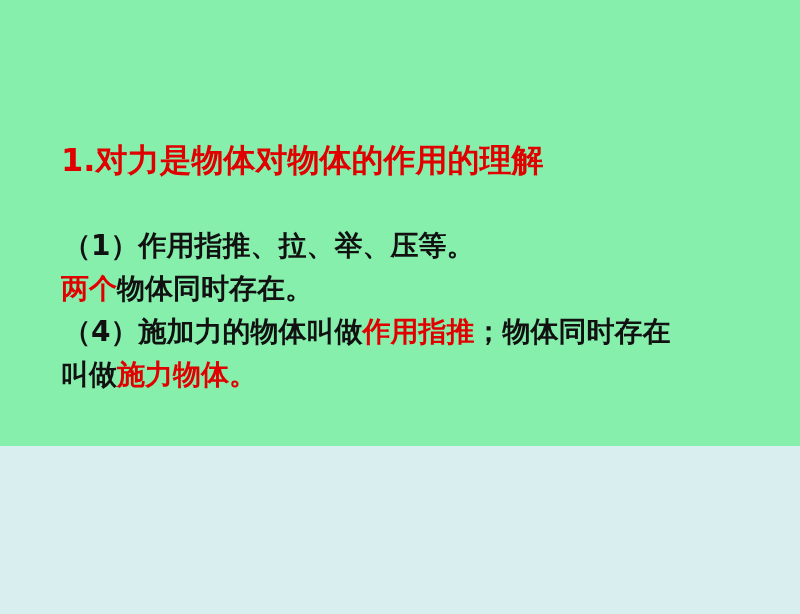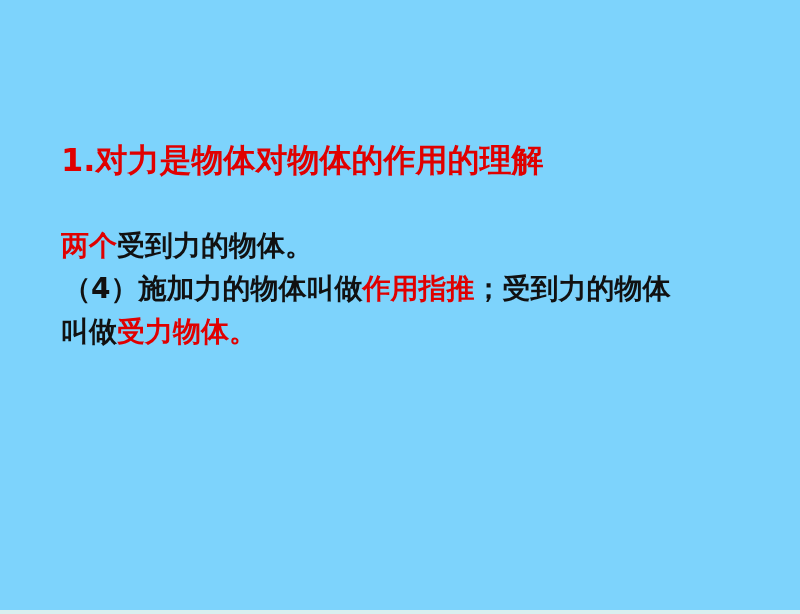--- a/index.html
+++ b/index.html
@@ -11,22 +11,22 @@
     width: 800px;
     height: 614px;
     overflow: hidden;
     background: #d9efef;
     font-family: "DejaVu Sans", "Liberation Sans", sans-serif;
     -webkit-font-smoothing: antialiased;
   }
   .slide {
     position: relative;
     width: 800px;
-    height: 610px;
-    background: #7dd3fc;
+    height: 446px;
+    background: #86efac;
     box-sizing: border-box;
   }
   .slide-title {
     position: absolute;
     left: 61px;
     top: 118px;
     font-size: 32px;
     font-weight: bold;
     line-height: 42px;
     color: #e00000;
@@ -63,29 +63,32 @@
 </style>
 </head>
 <body>
 
 <div class="slide">
 
   <h1 class="slide-title">1.对力是物体对物体的作用的理解</h1>
 
   <div class="body-block">
 
+    <div class="body-line indent">
+      <span class="plain">（1）作用指推、拉、举、压等。</span>
+    </div>
 
 
     <div class="body-line cont">
-      <span class="hl">两个</span><span class="plain">受到力的物体。</span>
+      <span class="hl">两个</span><span class="plain">物体同时存在。</span>
     </div>
 
     <div class="body-line indent">
-      <span class="plain">（4）施加力的物体叫做</span><span class="hl">作用指推</span><span class="plain">；受到力的物体</span>
+      <span class="plain">（4）施加力的物体叫做</span><span class="hl">作用指推</span><span class="plain">；物体同时存在</span>
     </div>
 
     <div class="body-line cont">
-      <span class="plain">叫做</span><span class="hl">受力物体。</span>
+      <span class="plain">叫做</span><span class="hl">施力物体。</span>
     </div>
 
   </div>
 
 </div>
 
 </body></html>

